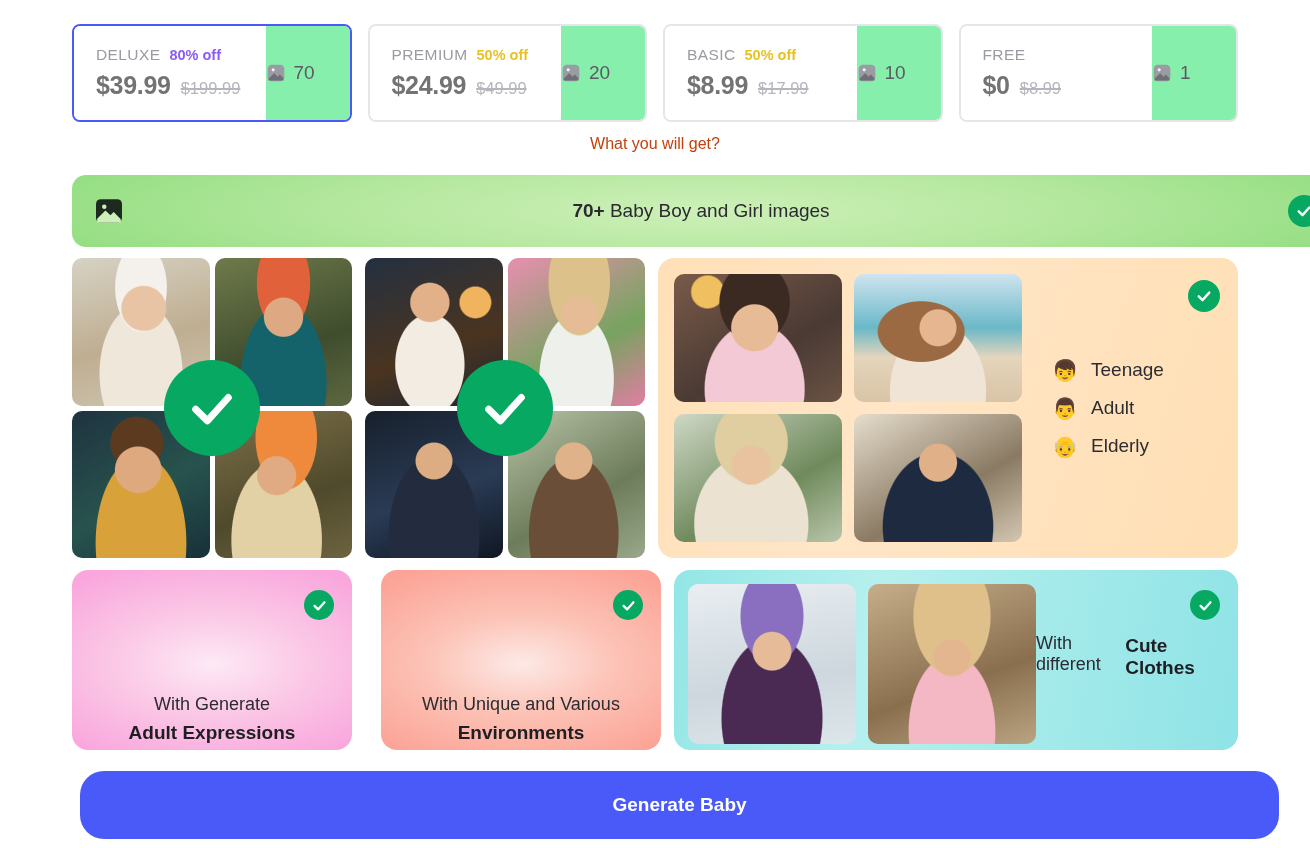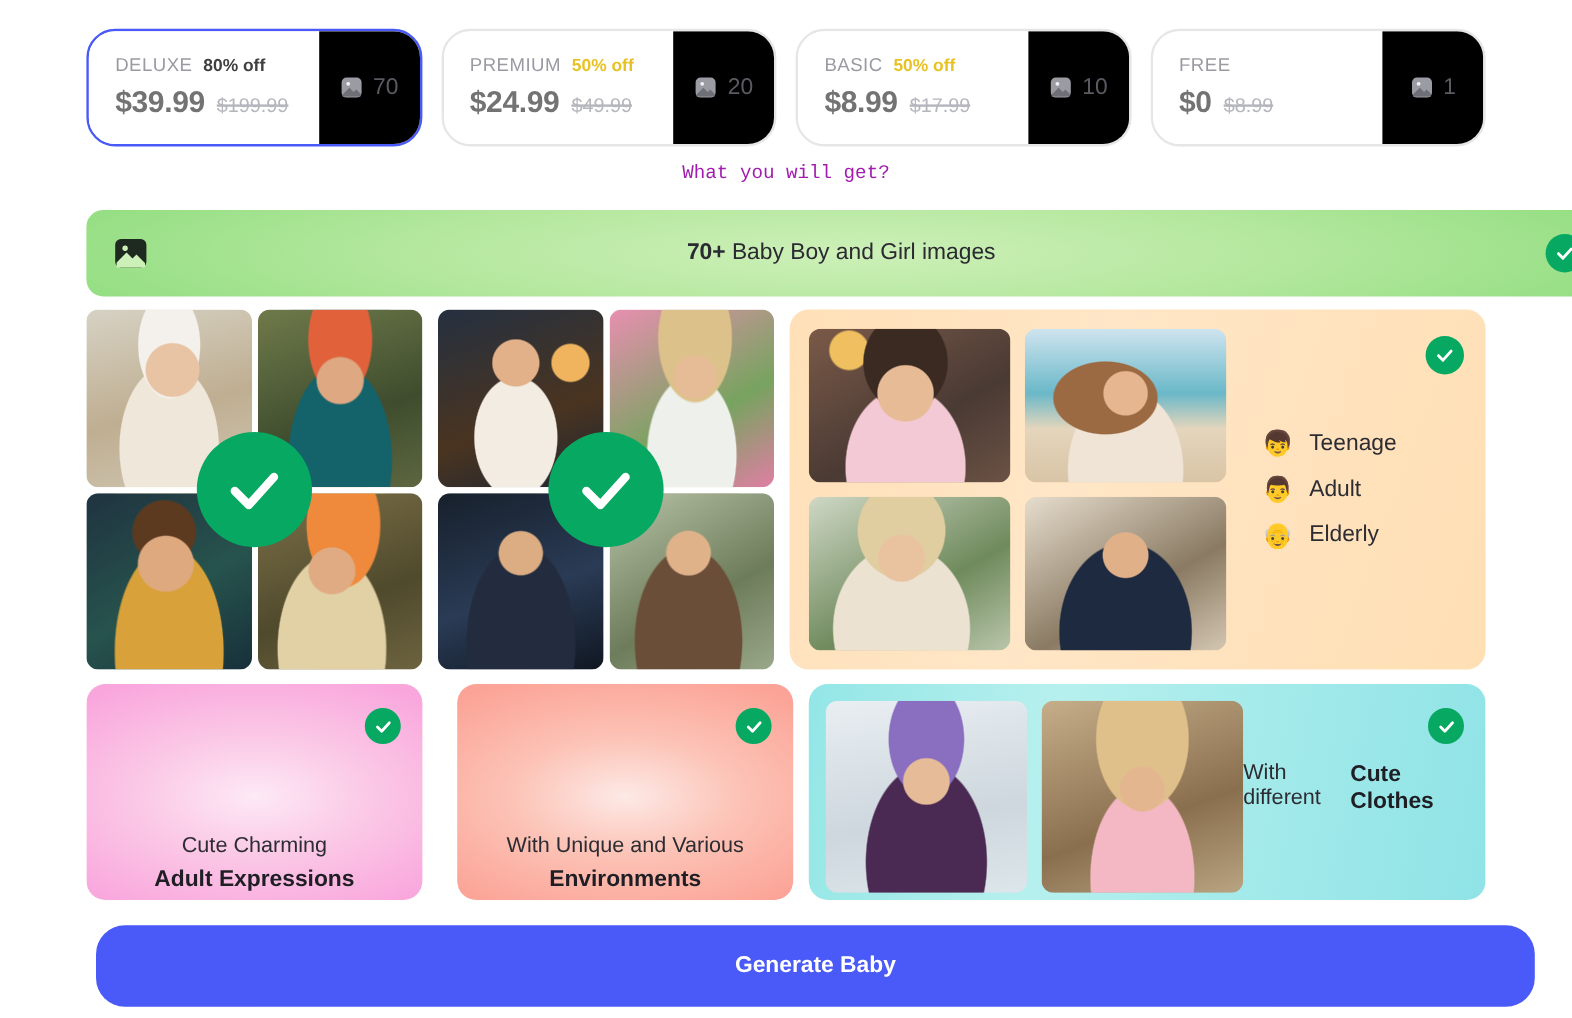--- a/index.html
+++ b/index.html
@@ -15,21 +15,21 @@
   .plans {
     position: absolute; left: 72px; top: 24px;
     width: 1166px; height: 98px;
     display: flex; gap: 16px;
   }
   .plan {
     flex: 1 1 0;
     display: flex; align-items: stretch;
     background: #ffffff;
     border: 2px solid #e6e6e8;
-    border-radius: 24px;
+    border-radius: 8px;
     overflow: hidden;
     position: relative;
   }
   .plan.selected { border-color: #4a5af8; }
   .plan-main {
     flex: 1 1 auto;
     display: flex; flex-direction: column;
     justify-content: center;
     padding-left: 22px;
     background: #ffffff;
@@ -41,31 +41,31 @@
   }
   .plan-discount { font-size: 14.5px; font-weight: 700; }
   .plan-pricerow { display: flex; align-items: baseline; gap: 10px; margin-top: 4px; }
   .plan-price { font-size: 25px; font-weight: 700; color: #737373; letter-spacing: -.3px; }
   .plan-old {
     font-size: 16.5px; color: #b5b5bd; font-weight: 400;
     text-decoration: line-through; text-decoration-thickness: 1.5px;
   }
   .plan-count {
     width: 84px; flex: 0 0 84px;
-    background: #000000;
-    display: flex; align-items: center; justify-content: center;
+    background: #86efac;
+    display: flex; align-items: center; 
     gap: 8px;
   }
   .plan-count-num { font-size: 19px; color: #5a5a62; font-weight: 400; }
   .img-badge-icon { width: 20px; height: 20px; display: block; }
 
   
   .subtitle {
     position: absolute; left: 0; top: 135px; width: 1310px;
-    text-align: center; font-size: 16px; color: #a21caf; font-family: Liberation Mono, monospace;
+    text-align: center; font-size: 16px; color: #c2410c;
   }
 
   
   .banner {
     position: absolute; left: 72px; top: 175px;
     width: 1270px; height: 72px;
     border-radius: 14px;
     background: radial-gradient(ellipse 60% 140% at 50% 50%, #cdf0b8 0%, #b6e8a0 45%, #8ddc7c 100%);
     display: flex; align-items: center;
     padding: 0 22px;
@@ -200,21 +200,21 @@
 <body>
 
 <div class="app">
 
   <div class="plans">
 
     <div class="plan selected">
       <div class="plan-main">
         <div class="plan-toprow">
           <span class="plan-name">DELUXE</span>
-          <span class="plan-discount" style="color:#404040">80% off</span>
+          <span class="plan-discount" style="color:#8b5cf6">80% off</span>
         </div>
         <div class="plan-pricerow">
           <span class="plan-price">$39.99</span>
           <span class="plan-old">$199.99</span>
         </div>
       </div>
       <div class="plan-count">
         <span>
           <svg class="img-badge-icon" viewBox="0 0 24 24">
               <rect x="2" y="2" width="20" height="20" rx="5" fill="#9b9ba3"></rect>
@@ -420,21 +420,21 @@
   </div>
 
   <div class="bottomrow">
 
     <div class="featcard pink">
       <span class="check check-sm">
         <svg width="17" height="17" viewBox="0 0 24 24">
             <path d="M5 12.5 L10 17.5 L19 7.5" stroke="#ffffff" stroke-width="3.2" fill="none" stroke-linecap="round" stroke-linejoin="round"></path>
           </svg>
       </span>
-      <div class="feat-line1">Cute Charming</div>
+      <div class="feat-line1">With Generate</div>
       <div class="feat-line2">Adult Expressions</div>
     </div>
 
     <div class="featcard salmon">
       <span class="check check-sm">
         <svg width="17" height="17" viewBox="0 0 24 24">
             <path d="M5 12.5 L10 17.5 L19 7.5" stroke="#ffffff" stroke-width="3.2" fill="none" stroke-linecap="round" stroke-linejoin="round"></path>
           </svg>
       </span>
       <div class="feat-line1">With Unique and Various</div>

